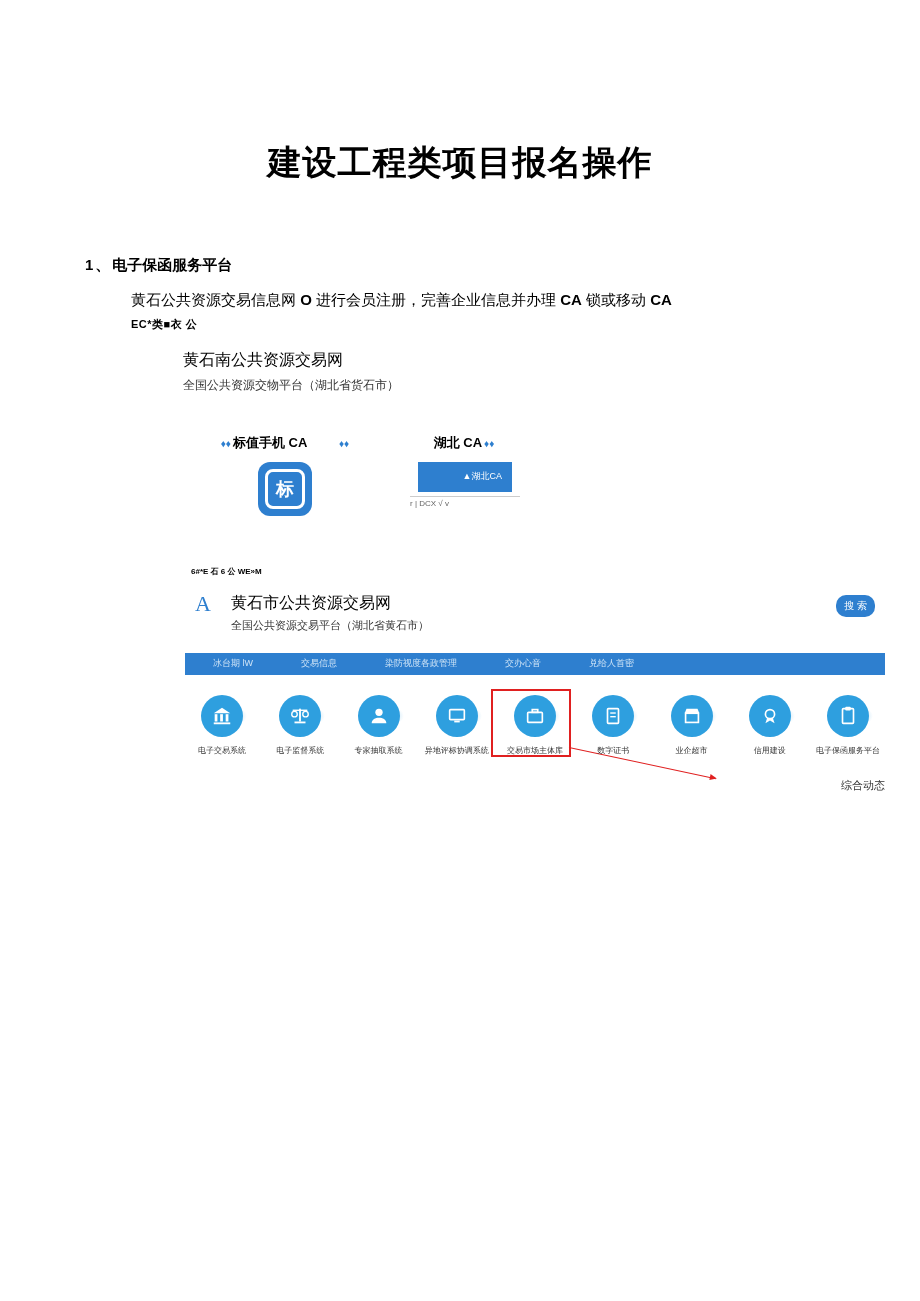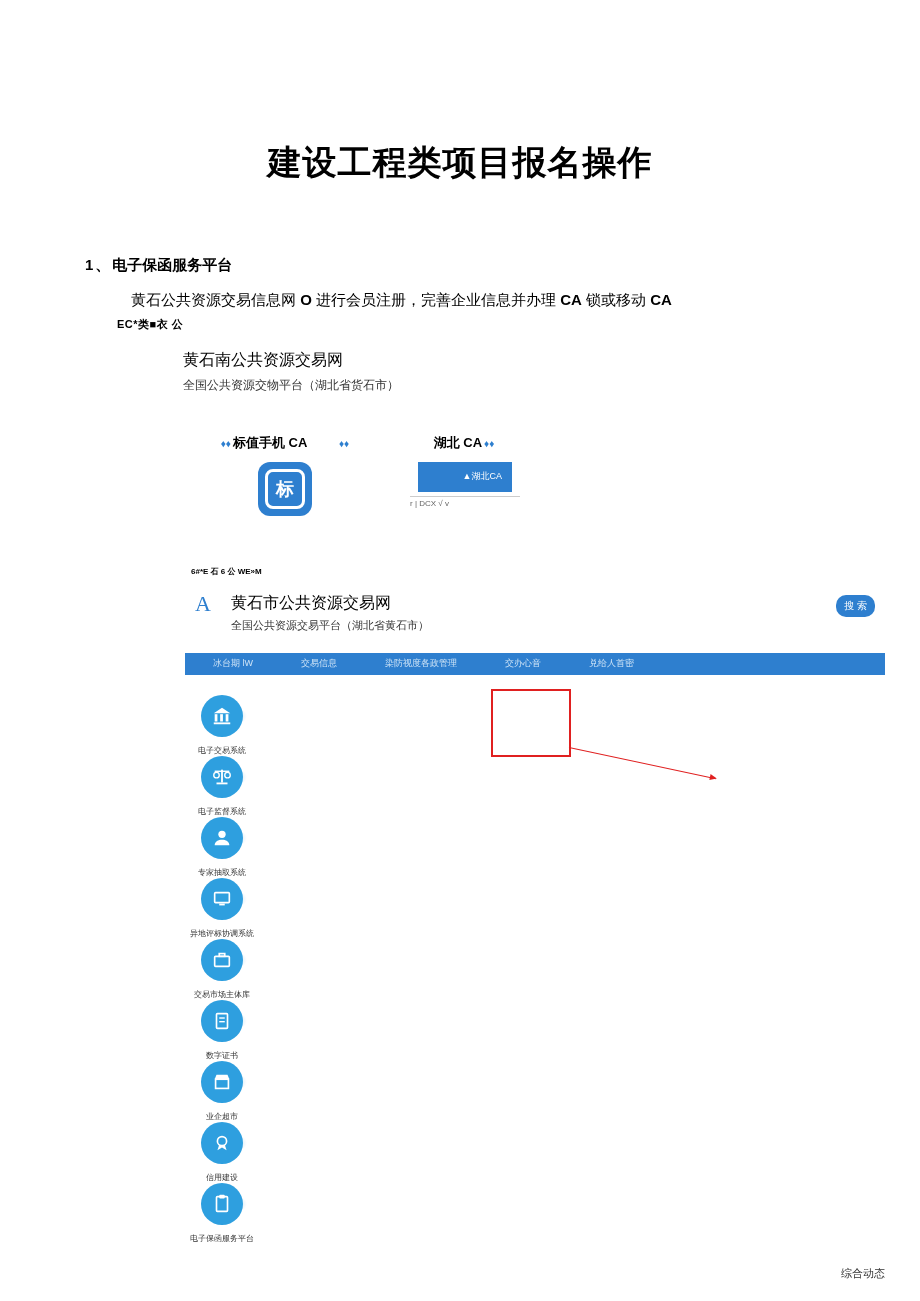--- a/index.html
+++ b/index.html
@@ -34,21 +34,21 @@
     }
     .body-text {
       font-size: 15px;
       line-height: 1.7;
       margin-left: 46px;
       margin-bottom: 4px;
     }
     .body-text .bold { font-weight: bold; font-family: Arial, sans-serif; }
     .fake-line {
       font-size: 11px;
-      margin-left: 32px;
+      margin-left: 46px;
       font-family: Arial, sans-serif;
       font-weight: bold;
       letter-spacing: 0.5px;
       margin-bottom: 18px;
     }
     .site-block {
       margin-left: 98px;
       margin-bottom: 40px;
     }
     .site-title {
@@ -187,21 +187,20 @@
       color: #cfe4f7;
       padding-left: 28px;
       gap: 48px;
       margin-bottom: 20px;
     }
     .ss2-icons {
       display: flex;
       justify-content: space-between;
       padding: 0 2px;
       position: relative;
-      flex-direction: column;
     }
     .ss2-icon-item {
       width: 70px;
       text-align: center;
       position: relative;
     }
     .ss2-circle {
       width: 42px;
       height: 42px;
       background: #2e9fdf;

